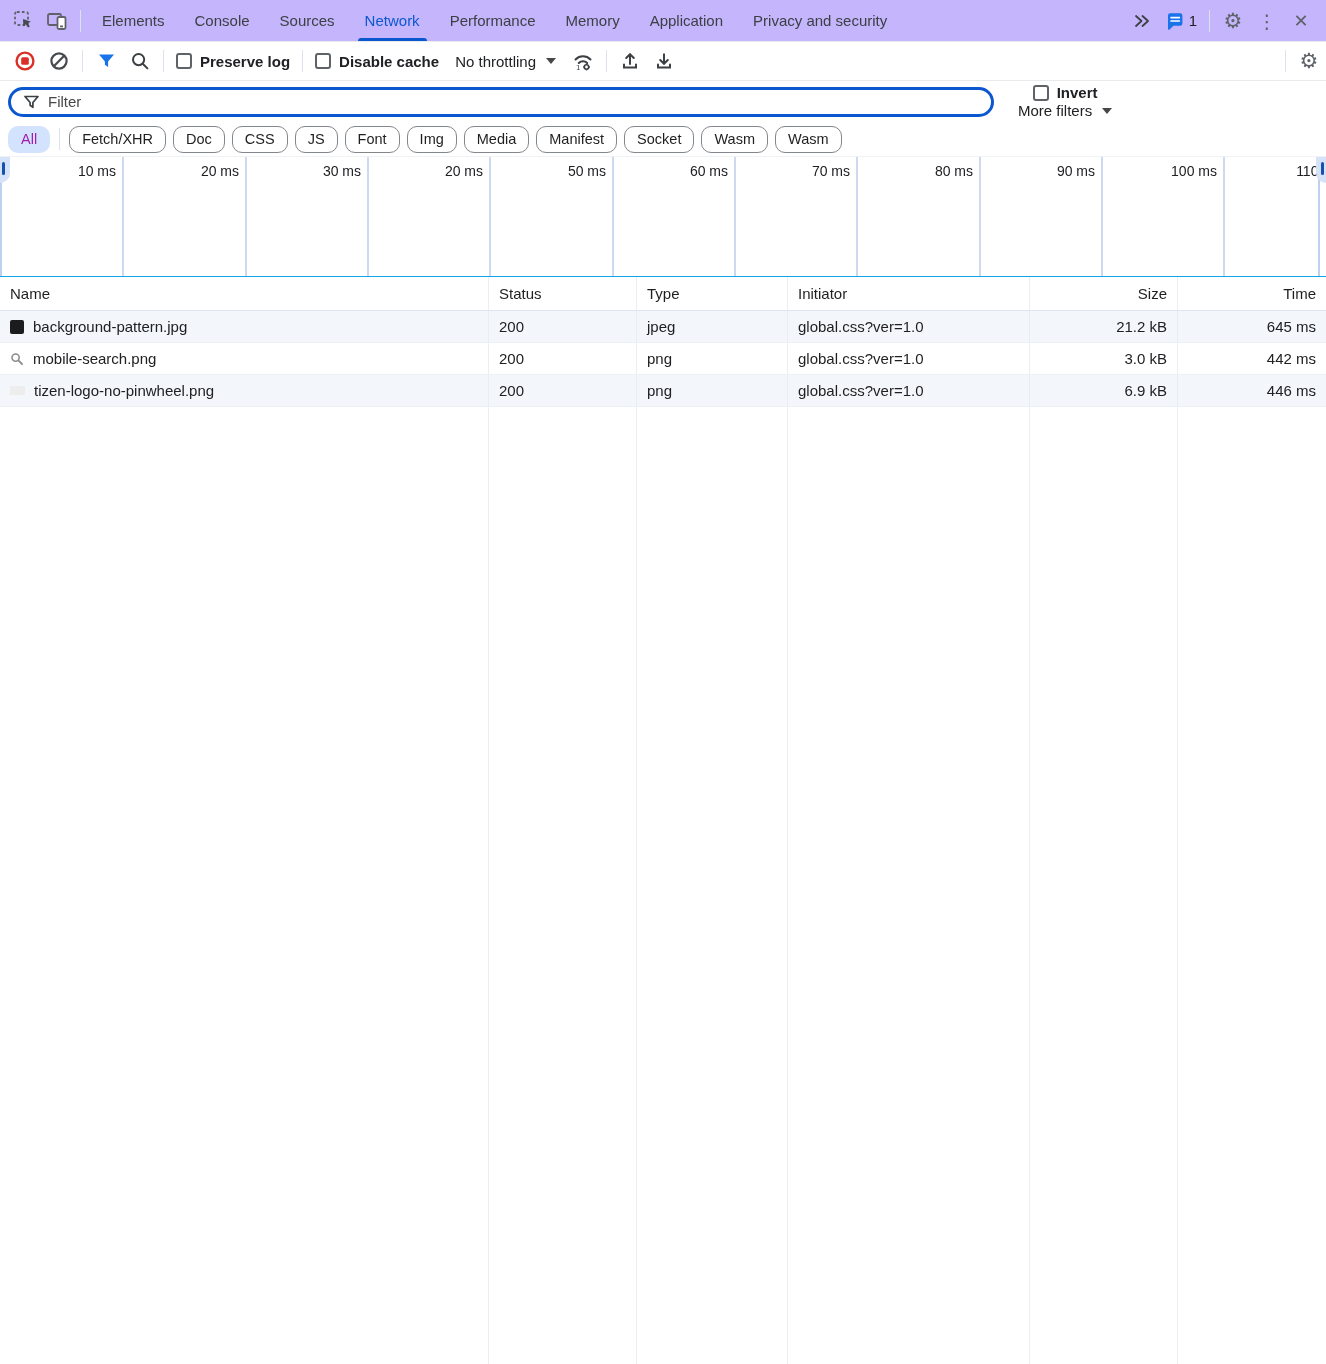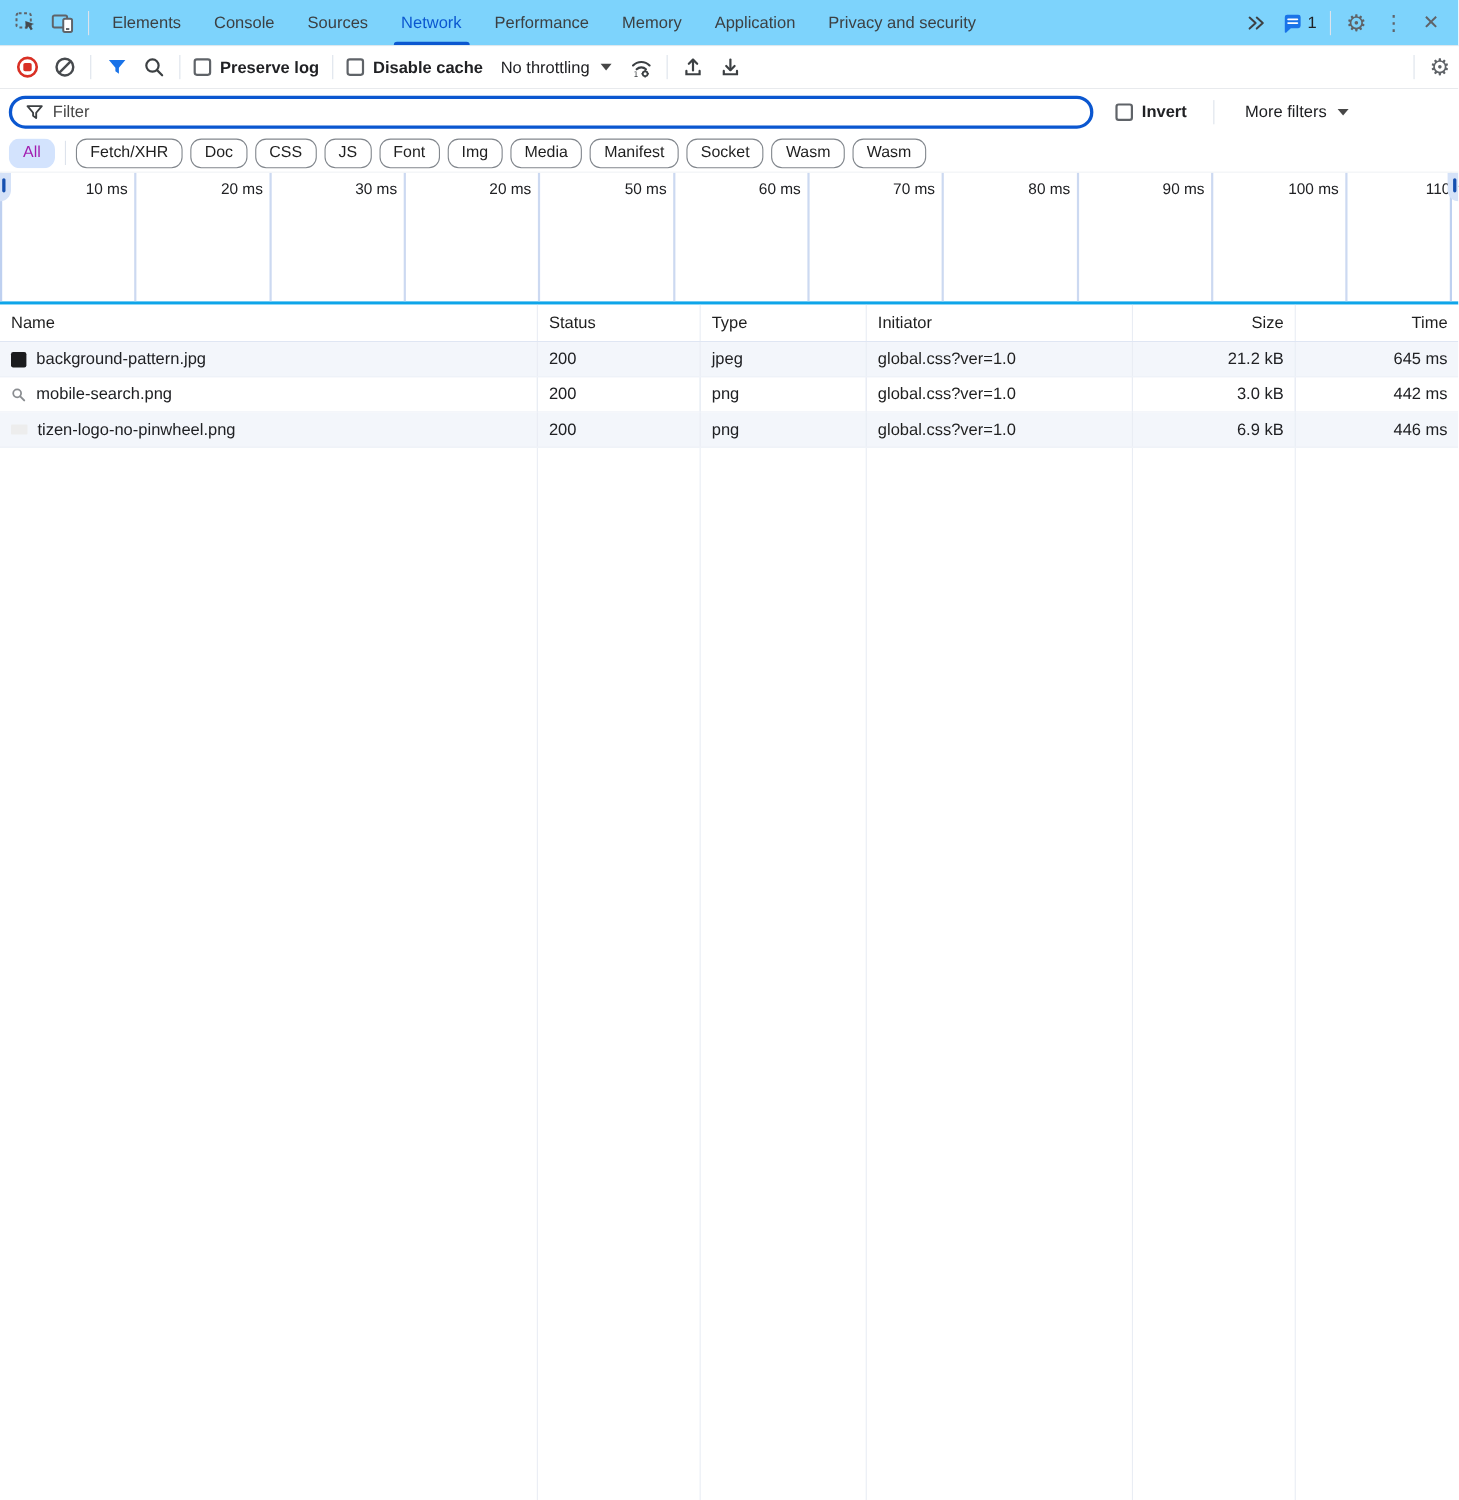--- a/index.html
+++ b/index.html
@@ -9,21 +9,21 @@
     position: relative; width: 1326px; height: 1364px;
     background: #fff; overflow: hidden;
     display: flex; flex-direction: column;
   }
 
   
   .tab-bar {
     height: 42px; flex: 0 0 42px;
     display: flex; align-items: center;
     border-bottom: 1px solid #e8eaed;
-    background: #7dd3fc;
+    background: #c4b5fd;
     padding-left: 6px;
   }
   .icon-btn {
     display: inline-flex; align-items: center; justify-content: center;
     width: 34px; height: 32px; color: #5f6368; flex: 0 0 auto;
     border-radius: 4px; cursor: pointer;
   }
   .vsep { width: 1px; height: 22px; background: #dde3ec; margin: 0 6px; flex: 0 0 1px; }
   .tabs { display: flex; align-items: stretch; height: 100%; }
   .tab {
@@ -70,21 +70,21 @@
     display: flex; align-items: center; gap: 8px;
     width: 986px; height: 30px;
     border: 3px solid #0b57d0; border-radius: 16px;
     background: #fff; padding: 0 12px; flex: 0 0 auto;
   }
   .filter-input {
     border: none; outline: none; flex: 1; font-size: 15px;
     font-family: "Liberation Sans", sans-serif; color: #202124; background: transparent;
   }
   .filter-input::placeholder { color: #474747; opacity: 1; }
-  .filter-right { display: flex; align-items: center; margin-left: 14px; }
+  .filter-right { display: flex; align-items: center; margin-left: 14px; flex-direction: column; }
   .more-filters { display: flex; align-items: center; gap: 10px; padding: 0 10px; cursor: pointer; }
 
   
   .chips-row {
     height: 34px; flex: 0 0 34px;
     display: flex; align-items: center; padding: 0 8px; gap: 7px; background: #fff;
   }
   .chip {
     display: inline-flex; align-items: center; height: 27px;
     padding: 0 12px; border: 1px solid #82878d; border-radius: 10px;
@@ -92,21 +92,21 @@
     white-space: nowrap;
   }
   .chip.selected {
     border-color: transparent; background: #d3e3fd; color: #a21caf;
   }
   .chips-row .vsep { margin: 0 2px; }
 
   
   .overview {
     position: relative; height: 121px; flex: 0 0 121px;
-    background: #fff; border-top: 1px solid #f0f2f6; border-bottom: 3px solid #0ea5e9;
+    background: #fff; border-top: 1px solid #f0f2f6; border-bottom: 1px solid #0ea5e9;
     overflow: hidden;
   }
   .gridline { position: absolute; top: 0; bottom: 0; width: 1.5px; background: #ccd9f1; }
   .tick-label {
     position: absolute; top: 6px; width: 120px; text-align: right;
     font-size: 14px; color: #202124; white-space: nowrap;
   }
   .edge-line { position: absolute; top: 0; bottom: 0; width: 2px; background: #bed0f0; }
   .handle {
     position: absolute; top: 0; width: 10px; height: 26px; background: #d5e2f8; cursor: ew-resize;

